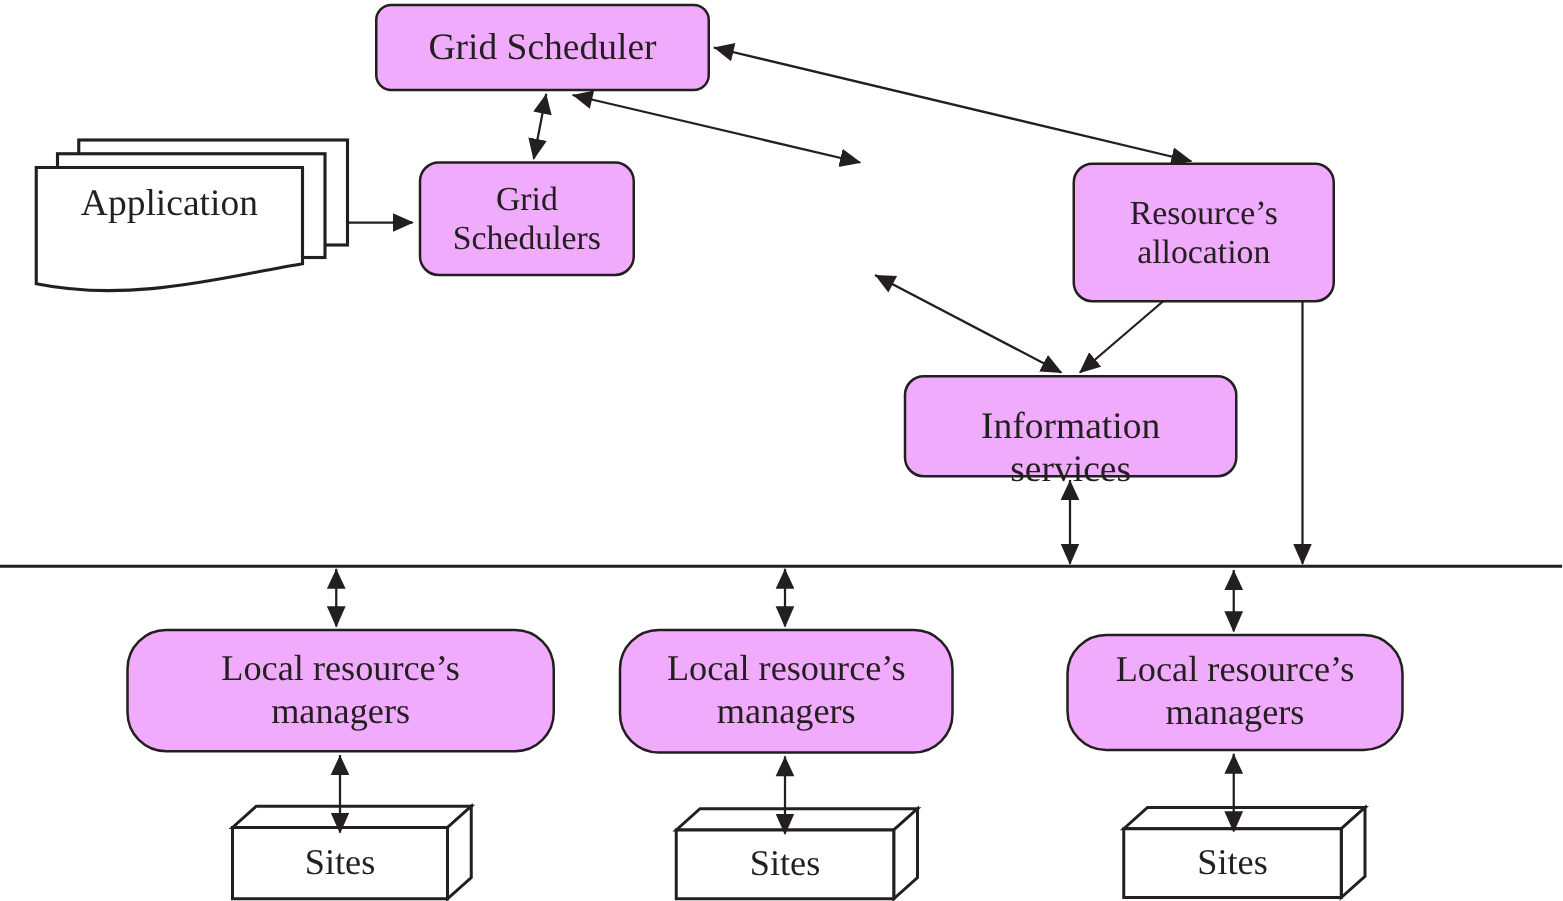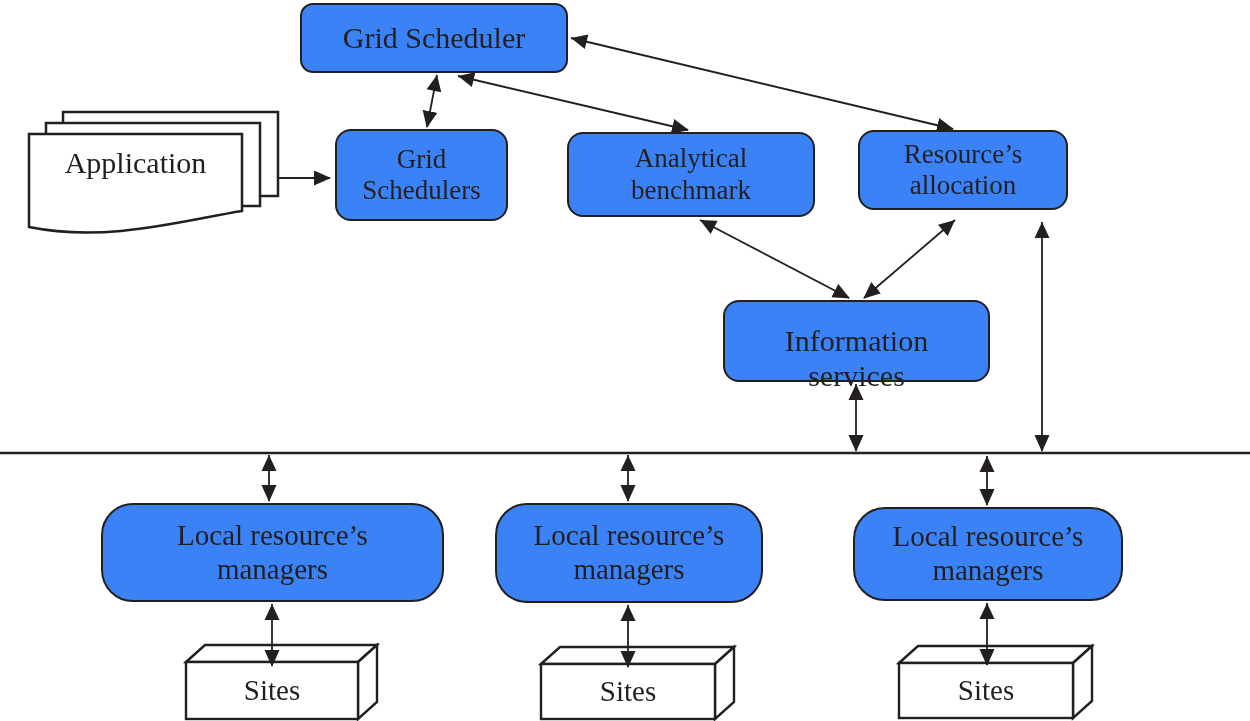--- a/index.html
+++ b/index.html
@@ -5,34 +5,34 @@
   html,body { margin:0; padding:0; background:#ffffff; }
   .canvas {
     position:relative; width:1250px; height:721px;
     background:#ffffff; overflow:hidden;
     font-family:"Liberation Serif","DejaVu Serif",serif;
     color:#231f20;
   }
   .canvas svg.art { position:absolute; left:0; top:0; }
   .node {
     position:absolute; box-sizing:border-box;
-    border:2.6px solid #231f20; border-radius:16px; background:#3b82f6;
+    border:2.6px solid #231f20; border-radius:16px; background:#f0abfc;
     display:flex; align-items:center; justify-content:center;
     text-align:center; line-height:1.16;
   }
   .node .lbl { display:inline-block; }
   .floating-label {
     position:absolute; display:flex; align-items:center; justify-content:center;
     text-align:center; pointer-events:none; background:transparent;
   }
   
   #grid-scheduler        { left:300px; top:3px;   width:268px; height:70px; font-size:30px; border-radius:13px; }
   #grid-schedulers       { left:335px; top:129px; width:173px; height:92px; font-size:27px; }
   #analytical-benchmark  { left:567px; top:132px; width:248px; height:85px; font-size:27px; }
-  #resources-allocation  { left:858px; top:130px; width:210px; height:80px; font-size:27px; }
+  #resources-allocation  { left:858px; top:130px; width:210px; height:112px; font-size:27px; }
   #information-services  { left:723px; top:300px; width:267px; height:82px; font-size:30px; }
   .lrm                   { font-size:29px; border-radius:32px; }
   #lrm-1 { left:101px; top:503px; width:343px; height:99px;  }
   #lrm-2 { left:495px; top:503px; width:268px; height:100px; }
   #lrm-3 { left:853px; top:507px; width:270px; height:94px;  }
   
   #grid-schedulers .lbl       { max-width:145px;text-align:center; }
   #analytical-benchmark .lbl  { max-width:190px; }
   #resources-allocation .lbl  { max-width:165px; }
   #information-services .lbl  { max-width:205px;margin-top:36px; }
@@ -99,23 +99,20 @@
       <line x1="987" y1="603" x2="987" y2="665" marker-start="url(#mS)" marker-end="url(#mE)"></line>
     </g>
   </svg>
 
   <div class="node" id="grid-scheduler">
     <span class="lbl">Grid Scheduler</span>
   </div>
   <div class="node" id="grid-schedulers">
     <span class="lbl">Grid Schedulers</span>
   </div>
-  <div class="node" id="analytical-benchmark">
-    <span class="lbl">Analytical benchmark</span>
-  </div>
   <div class="node" id="resources-allocation">
     <span class="lbl">Resource’s allocation</span>
   </div>
   <div class="node" id="information-services">
     <span class="lbl">Information services</span>
   </div>
   <div class="node lrm" id="lrm-1">
     <span class="lbl">Local resource’s managers</span>
   </div>
   <div class="node lrm" id="lrm-2">

